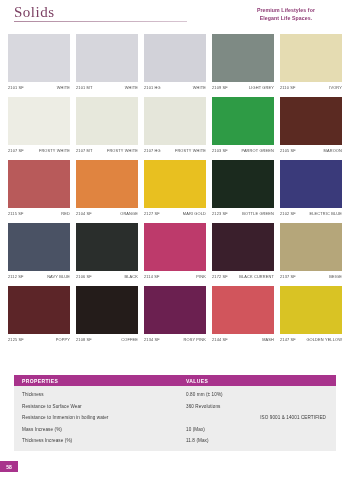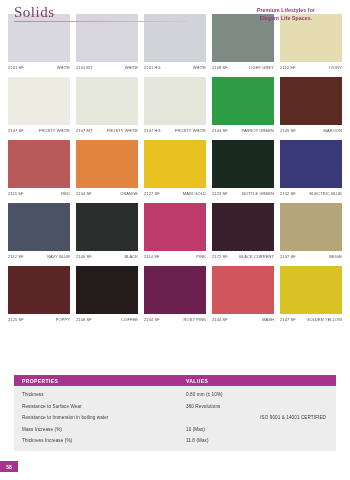--- a/index.html
+++ b/index.html
@@ -5,21 +5,21 @@
   html,body{margin:0;padding:0;}
   body{
     width:350px;height:480px;overflow:hidden;
     background:#ffffff;
     font-family:"Liberation Sans",sans-serif;
     color:#333;
   }
   .page{position:relative;width:350px;height:480px;background:#fff;}
 
   
-  .header{position:relative;height:14px;padding:4px 0 0 14px;box-sizing:border-box;}
+  .header{position:relative;height:34px;padding:4px 0 0 14px;box-sizing:border-box;}
   .title{
     font-family:"Liberation Serif",serif;
     font-size:15px;color:#7B3F62;letter-spacing:.5px;
     line-height:16px;margin:0;font-weight:400;
   }
   .title-rule{
     position:absolute;left:14px;top:21px;width:173px;height:1px;
     background:linear-gradient(to right,#b08aa0,#d8c6d2);
   }
   .tagline{

